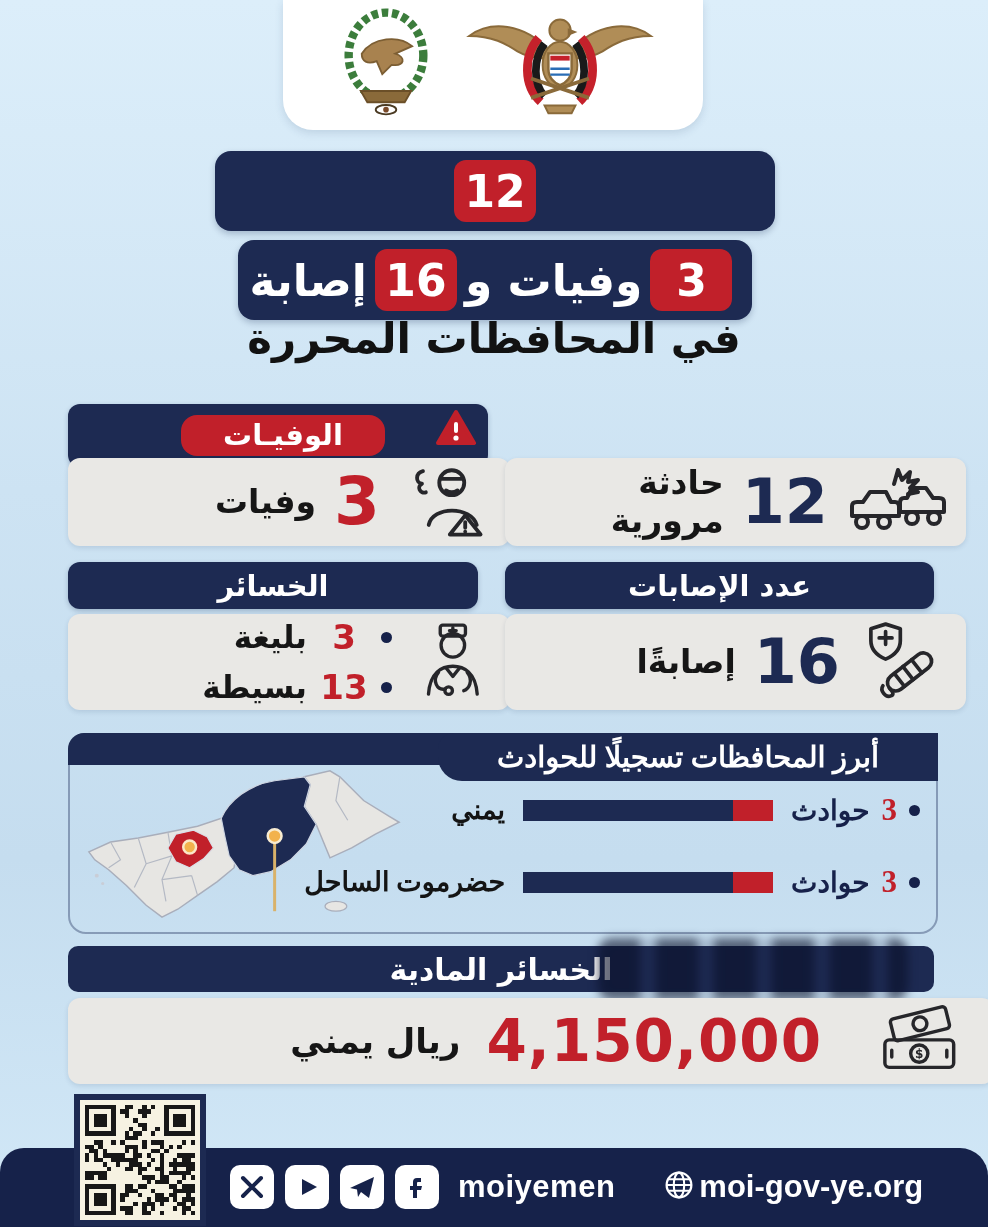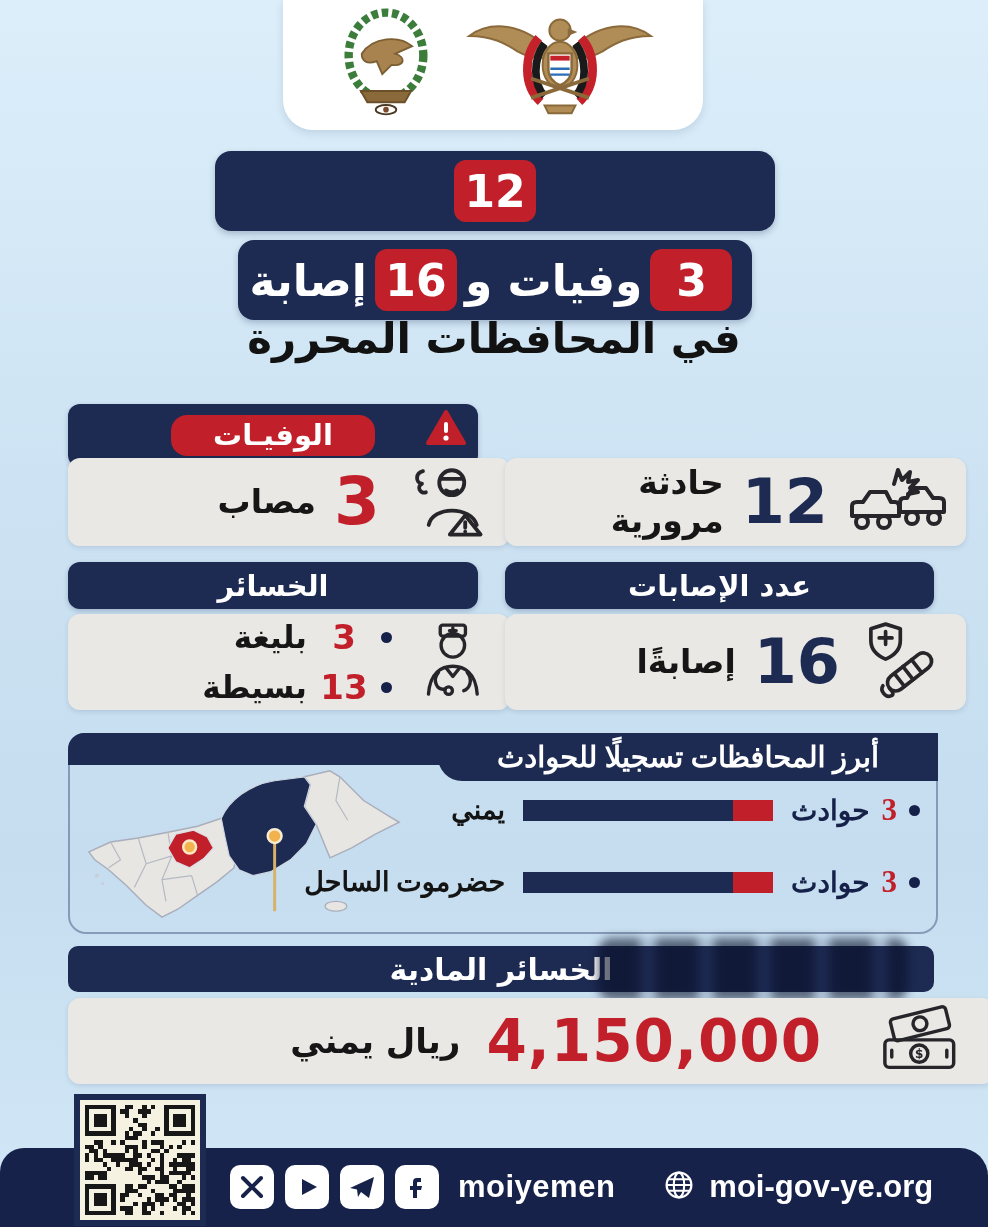--- a/index.html
+++ b/index.html
@@ -23,21 +23,21 @@
     margin:0 8px;}
   .title-line3{position:absolute;left:0;top:314px;width:100%;text-align:center;
     font-size:42px;font-weight:800;color:#121212;}
   
   .stat-hdr{position:absolute;background:#1d2a52;border-radius:12px;display:flex;align-items:center;
     justify-content:center;color:#fff;font-size:29px;font-weight:800;
     box-shadow:0 2px 5px rgba(20,40,80,.25);}
   .stat-bod{position:absolute;background:#e9e8e5;border-radius:12px;display:flex;align-items:center;
     padding:0 16px;gap:18px;box-shadow:0 2px 5px rgba(20,40,80,.12);}
   .col-l{left:68px;width:410px;} .col-r{left:505px;width:429px;}
-  .hdr1{top:404px;height:63px;} .bod1{top:458px;height:88px;}
+  .hdr1{top:404px;height:63px;padding-left:10px;} .bod1{top:458px;height:88px;}
   .hdr2{top:562px;height:47px;} .bod2{top:614px;height:96px;}
   .big-num{font-size:62px;font-weight:800;color:#1d2a52;line-height:1;}
   .big-num.red{color:#c1202a;font-size:66px;}
   .stat-label{font-size:33px;font-weight:800;color:#161616;line-height:1.15;}
   .deaths-badge{background:#c1202a;color:#fff;border-radius:16px;padding:3px 42px;
     font-size:29px;font-weight:800;line-height:1.2;}
   .warn-abs{position:absolute;right:12px;top:5px;}
   .sev-col{display:flex;flex-direction:column;gap:10px;}
   .sev-row{display:flex;align-items:center;gap:10px;}
   .sev-num{min-width:54px;text-align:center;font-size:34px;font-weight:800;color:#c1202a;}
@@ -75,21 +75,21 @@
   .footer-bar{position:absolute;left:0;top:1148px;width:988px;height:79px;background:#16224a;
     border-radius:24px 28px 0 0;}
   .qr-box{position:absolute;left:74px;top:1094px;width:110px;height:110px;background:#f6f2e2;
     border:6px solid #1d2a52;padding:5px;z-index:5;}
   .qr-box svg{width:100%;height:100%;display:block;}
   .soc-row{position:absolute;left:230px;top:1163px;height:48px;display:flex;align-items:center;gap:11px;}
   .soc{width:44px;height:44px;background:#fff;border-radius:10px;display:flex;align-items:center;
     justify-content:center;}
   .handle{color:#fff;font-size:31px;font-weight:600;letter-spacing:.5px;margin-left:8px;
     font-family:"Liberation Sans",sans-serif;}
-  .site{display:flex;align-items:center;gap:11px;margin-left:34px;}
+  .site{display:flex;align-items:center;gap:1px;margin-left:34px;}
   .site-txt{color:#fff;font-size:31px;font-weight:600;font-family:"Liberation Sans",sans-serif;}
   .licon{stroke:#26262a;fill:none;stroke-width:4;stroke-linecap:round;stroke-linejoin:round;}
 </style>
 </head>
 <body>
 
 <div class="poster">
 
   <div class="top-card">
     <span>
@@ -149,21 +149,21 @@
         <path class="licon" d="M45,18 h22"></path>
         <path class="licon" d="M50,30 q6,4 12,0"></path>
         <path class="licon" d="M32,66 C36,46 76,46 82,66"></path>
         <path class="licon" d="M26,10 c-8,2 -8,12 -1,13 c-6,3 -2,11 4,9" stroke-width="3"></path>
         <polygon class="licon" points="70,56 86,76 54,76" stroke-width="3.5"></polygon>
         <path class="licon" d="M70,63 v6" stroke-width="3.5"></path>
         <circle cx="70" cy="73" r="2" fill="#26262a"></circle>
       </svg>
     </span>
     <span class="big-num red">3</span>
-    <span class="stat-label">مصاب</span>
+    <span class="stat-label">وفيات</span>
   </div>
 
   <div class="stat-bod col-r bod1" dir="rtl">
     <span>
       <svg width="104" height="72" viewBox="0 0 104 72">
         <path class="licon" d="M6,52 v-10 q0,-4 5,-4 h6 l7,-10 h16 l5,10 h4 q4,0 4,5 v9 Z" stroke-width="3.5"></path>
         <circle class="licon" cx="16" cy="58" r="6" stroke-width="3.5"></circle>
         <circle class="licon" cx="38" cy="58" r="6" stroke-width="3.5"></circle>
         <path class="licon" d="M98,48 v-10 q0,-4 -5,-4 h-6 l-7,-10 h-14 l-5,10 h-3 q-4,0 -4,5 v9 Z" stroke-width="3.5"></path>
         <circle class="licon" cx="66" cy="54" r="6" stroke-width="3.5"></circle>

